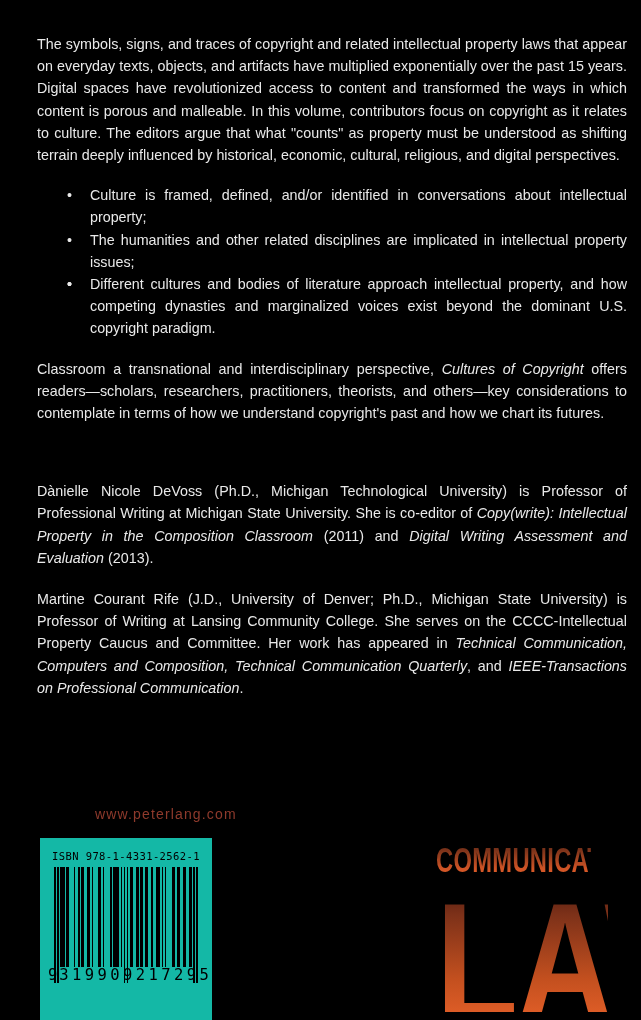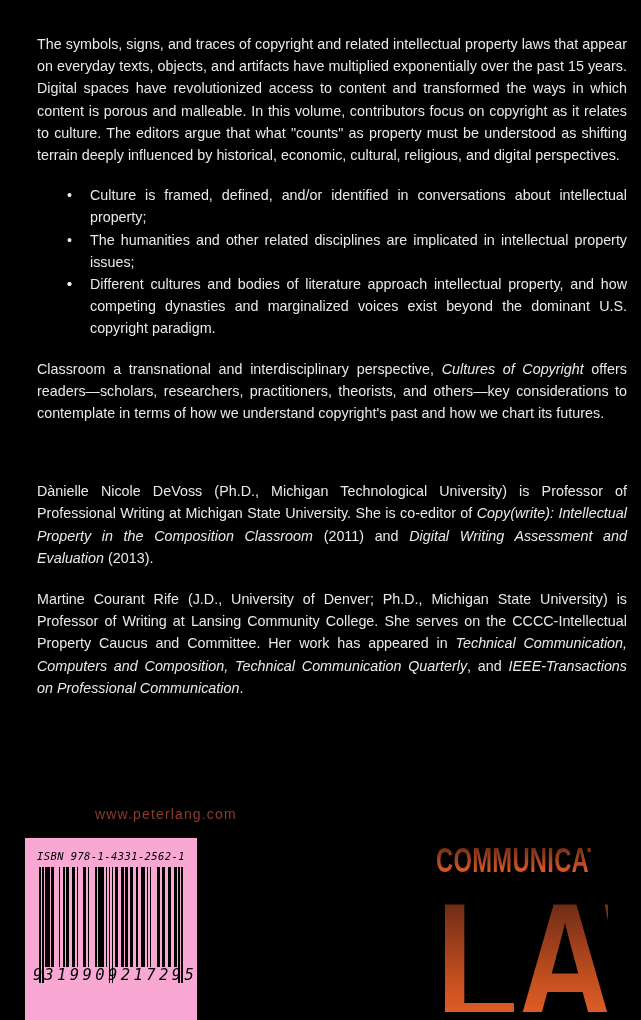--- a/index.html
+++ b/index.html
@@ -81,27 +81,26 @@
     font-size: 14px;
     letter-spacing: 1.15px;
     color: #8f3a2c;
     font-family: "Liberation Sans", sans-serif;
     margin-left: 43px;
   }
 
   
   .barcode-block {
     position: absolute;
-    left: 25px;
+    left: 40px;
     top: 838px;
     width: 172px;
     height: 182px;
-    background: #f9a8d4;
+    background: #14b8a6;
     overflow: hidden;
-    font-style: italic;
   }
   .barcode-isbn {
     position: absolute;
     top: 12px;
     left: 0;
     right: 0;
     text-align: center;
     font-family: "DejaVu Sans Mono", monospace;
     font-size: 10.5px;
     letter-spacing: 0.4px;

